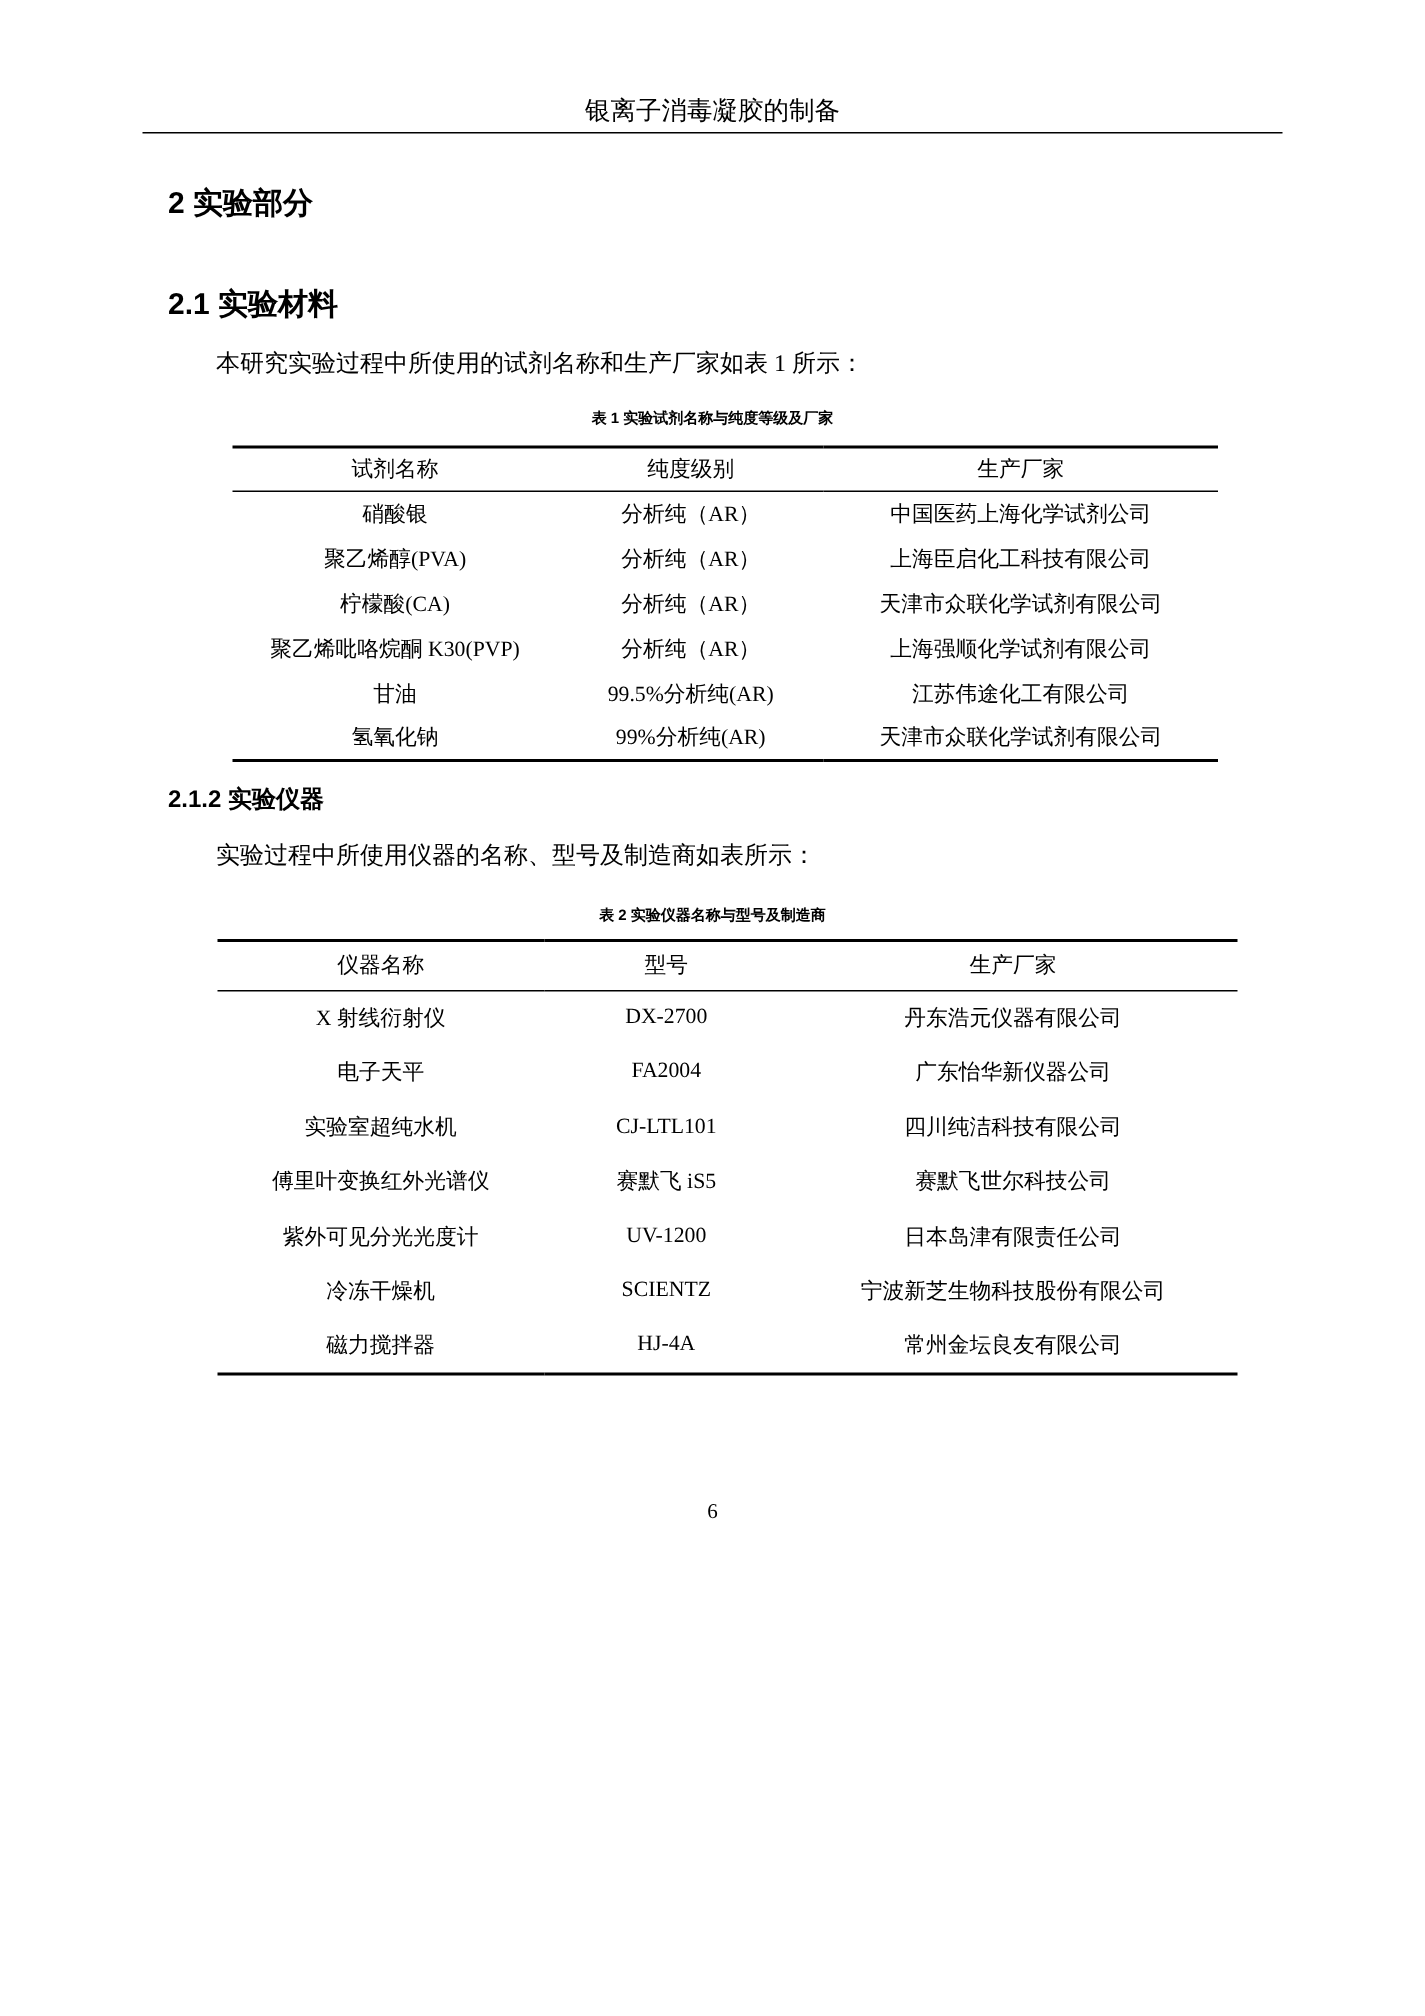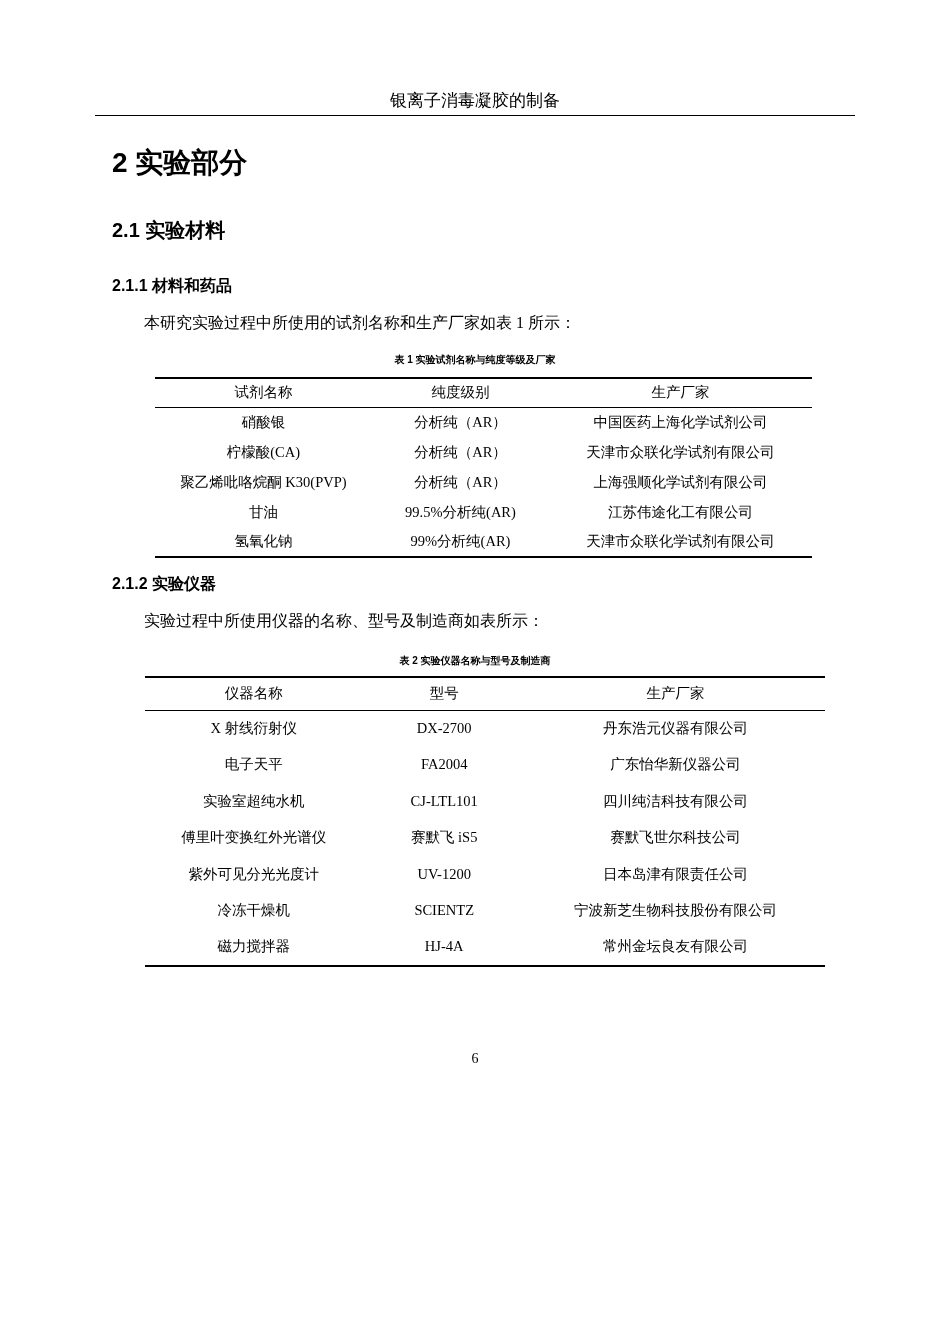--- a/index.html
+++ b/index.html
@@ -8,32 +8,32 @@
     width: 950px;
     height: 1344px;
     margin: 0 auto;
     background: #ffffff;
     color: #000000;
     font-family: "Liberation Serif", "DejaVu Serif", serif;
     overflow: hidden;
     position: relative;
   }
   .running-title {
-    padding-top: 90px;
+    padding-top: 63px;
     text-align: center;
     font-size: 17px;
     line-height: 22px;
   }
   .header-rule {
     margin: 3px 95px 0 95px;
     border-bottom: 1.5px solid #000;
   }
   .h1 {
     margin: 32px 95px 0 112px;
-    font-size: 28px;
+    font-size: 20px;
     line-height: 30px;
     font-weight: bold;
     font-family: "Liberation Sans", "DejaVu Sans", sans-serif;
   }
   .h2 {
     margin: 40px 95px 0 112px;
     font-size: 20px;
     line-height: 25px;
     font-weight: bold;
     font-family: "Liberation Sans", "DejaVu Sans", sans-serif;
@@ -93,21 +93,20 @@
 </head>
 <body>
 
 <div class="page">
 
   <div class="running-title">银离子消毒凝胶的制备</div>
   <div class="header-rule"></div>
 
   <div class="h1">2 实验部分</div>
   <div class="h2">2.1 实验材料</div>
-  <div class="h3">2.1.1 材料和药品</div>
   <p class="para">本研究实验过程中所使用的试剂名称和生产厂家如表 1 所示：</p>
 
   <div class="caption">表 1  实验试剂名称与纯度等级及厂家</div>
   <table class="tbl t1">
     <colgroup>
         <col style="width:33%">
         <col style="width:27%">
         <col style="width:40%">
       </colgroup>
     <thead>
@@ -117,20 +116,25 @@
         <th>生产厂家</th>
       </tr>
     </thead>
     <tbody>
       <tr>
         <td>硝酸银</td>
         <td>分析纯（AR）</td>
         <td>中国医药上海化学试剂公司</td>
       </tr>
       <tr>
+        <td>聚乙烯醇(PVA)</td>
+        <td>分析纯（AR）</td>
+        <td>上海臣启化工科技有限公司</td>
+      </tr>
+      <tr>
         <td>柠檬酸(CA)</td>
         <td>分析纯（AR）</td>
         <td>天津市众联化学试剂有限公司</td>
       </tr>
       <tr>
         <td>聚乙烯吡咯烷酮 K30(PVP)</td>
         <td>分析纯（AR）</td>
         <td>上海强顺化学试剂有限公司</td>
       </tr>
       <tr>

